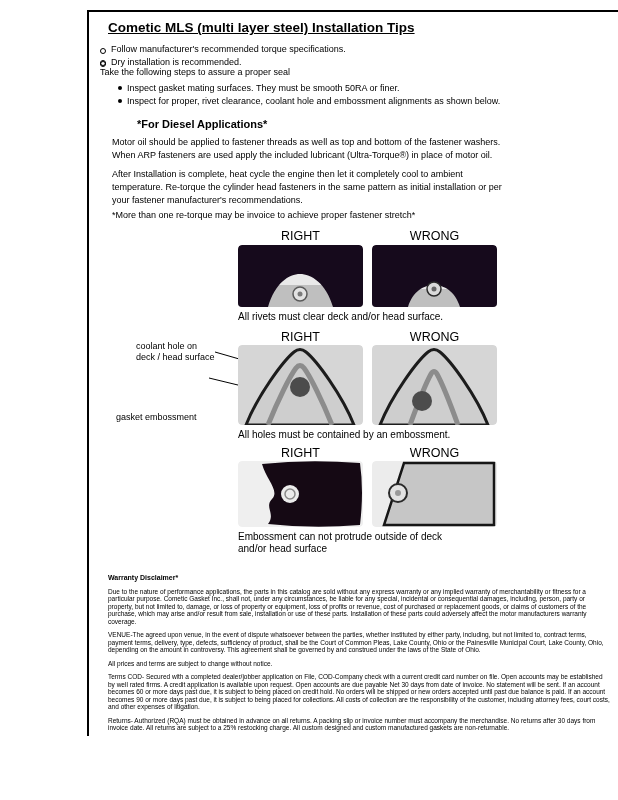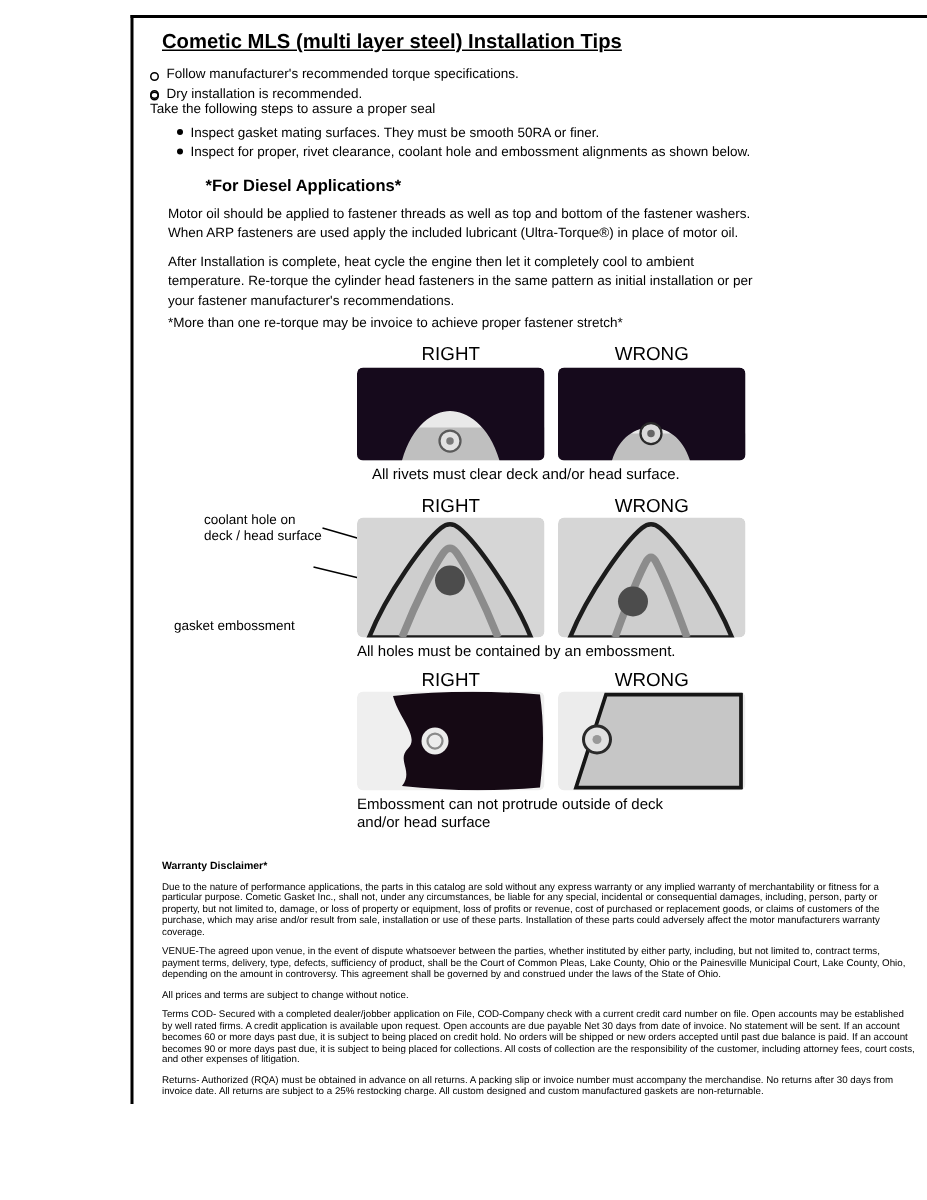--- a/index.html
+++ b/index.html
@@ -161,21 +161,21 @@
   </div>
   <div class="dg-img" style="left:372px; top:245px;">
     <svg width="125" height="62" viewBox="0 0 125 62">
       <rect width="125" height="62" rx="4" fill="#e9e9e9"></rect>
       <rect y="44" width="125" height="18" fill="#bfbfbf"></rect>
       <path d="M0,4 Q0,0 4,0 H121 Q125,0 125,4 V62 H88 C83,46 72,40 62,40 C52,40 41,46 36,62 H0 Z" fill="#160a1c"></path>
       <circle cx="62" cy="44" r="7" fill="#dadada" stroke="#2a2a2a" stroke-width="1.5"></circle>
       <circle cx="62" cy="44" r="2.5" fill="#666"></circle>
     </svg>
   </div>
-  <div class="dg-caption" style="top:311px;margin-left:10px;">All rivets must clear deck and/or head surface.</div>
+  <div class="dg-caption" style="top:311px;">All rivets must clear deck and/or head surface.</div>
 
   <div class="dg-label" style="left:238px; top:330px;">RIGHT</div>
   <div class="dg-label" style="left:372px; top:330px;">WRONG</div>
 
   <div class="callout" style="left:136px; top:341px; width:82px;">coolant hole on deck / head surface</div>
   <div class="callout" style="left:116px; top:375px; width:95px;margin-top:37px;">gasket embossment</div>
   <svg class="callout-lines" viewBox="0 0 105 56">
     <line x1="10" y1="8" x2="100" y2="34" stroke="#000" stroke-width="1"></line>
     <line x1="4" y1="34" x2="70" y2="50" stroke="#000" stroke-width="1"></line>
   </svg>

